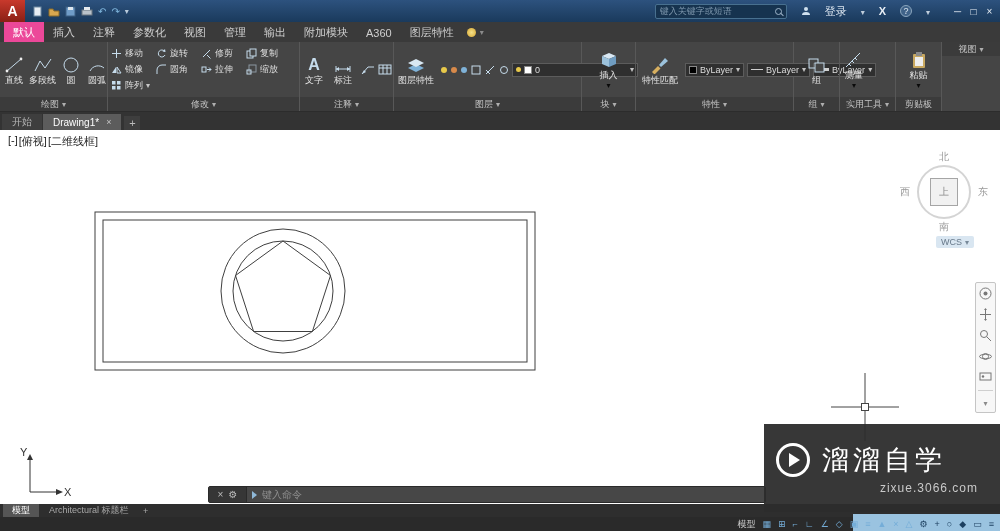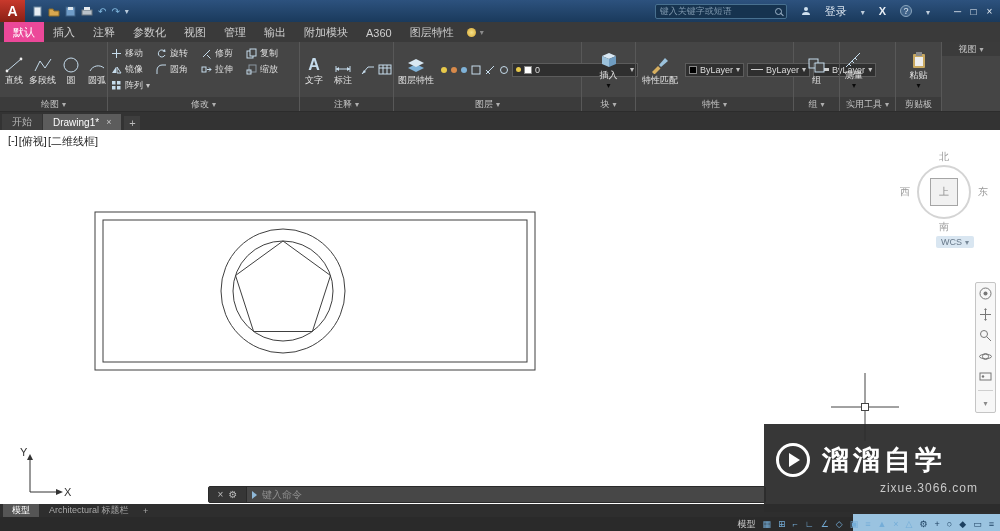--- a/index.html
+++ b/index.html
@@ -99,21 +99,21 @@
   .statusbar .model{color:#d0d0d0;cursor:pointer;position:relative;z-index:2}
   .sicon{cursor:pointer;position:relative;z-index:2;line-height:14px}
   .sicon.dark{color:#1d4060}
   .shl{position:absolute;right:0;top:-3px;height:17px;width:147px;background:rgba(164,208,240,.92);z-index:1}
 
   
   .watermark{position:absolute;right:0;top:424px;width:236px;height:88px;background:rgba(44,44,44,.95);z-index:40;color:#fff;display:flex;flex-direction:column;justify-content:center;padding:4px 12px}
   .wm-row{display:flex;align-items:center;gap:12px}
   .wm-play{width:34px;height:34px;border:3px solid #fff;border-radius:50%;display:flex;align-items:center;justify-content:center;flex:0 0 auto}
   .wm-play::after{content:"";border-left:11px solid #fff;border-top:7px solid transparent;border-bottom:7px solid transparent;margin-left:3px}
-  .wm-brand{font-size:27px;font-weight:bold;letter-spacing:4px;white-space:nowrap}
+  .wm-brand{font-size:27px;font-weight:normal;letter-spacing:4px;white-space:nowrap}
   .wm-url{font-size:12px;color:#c9c9c9;align-self:flex-end;margin-top:3px;margin-right:10px;letter-spacing:1px}
 </style>
 </head>
 <body>
 
 <div class="app">
 
   <div class="titlebar">
     <div class="logo">
       <span>A</span>

